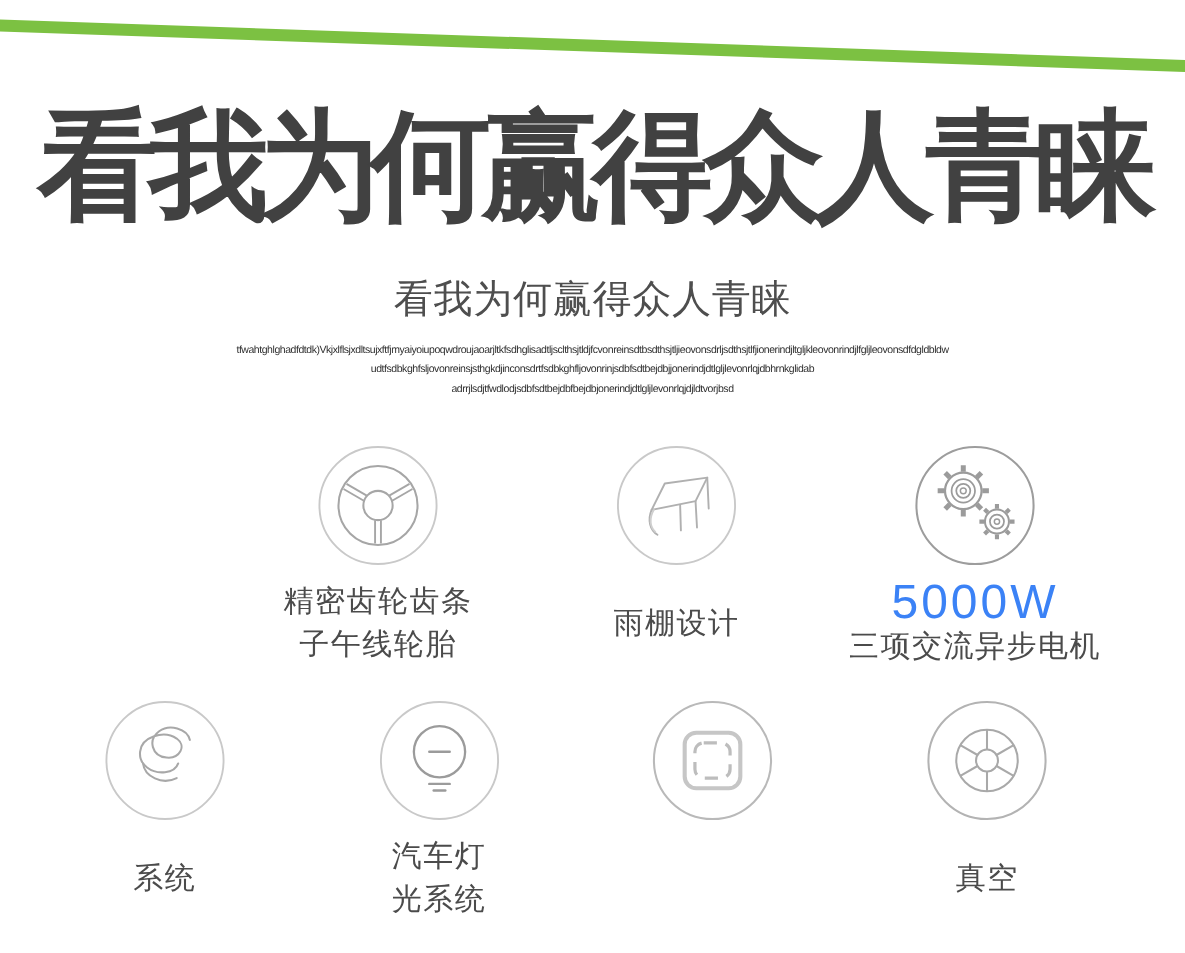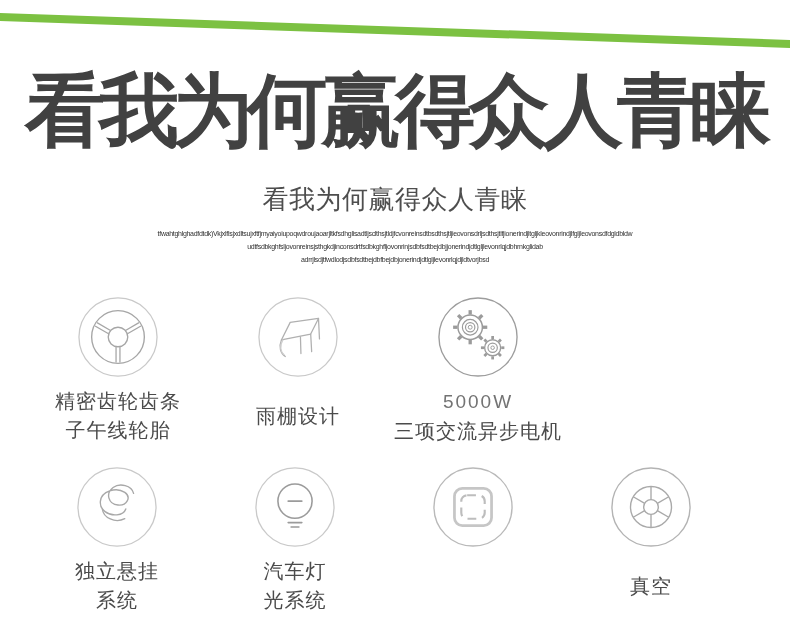--- a/index.html
+++ b/index.html
@@ -23,38 +23,38 @@
   }
   .fineprint {
     position:absolute; top:227px; left:0; width:790px;
     text-align:center; font-size:7px; line-height:13px; color:#303030;
     letter-spacing:-0.3px;
   }
   .fineprint div { white-space:nowrap; overflow:hidden; }
 
   .feature-row {
     position:absolute; left:28px; width:712px;
-    display:flex; justify-content:flex-start;
+    display:flex; justify-content:flex-end;gap:19px;
   }
   .row-1 { top:296px; }
   .row-2 { top:466px; }
   .feature {
     width:180px; display:flex; flex-direction:column; align-items:center;
   }
   .feature svg { display:block; }
   .feature-label {
     margin-top:8px; height:60px;
     display:flex; flex-direction:column; justify-content:center; align-items:center;
   }
   .feature-label div {
     font-size:20px; line-height:29px; color:#4b4b4b;
     letter-spacing:1px; white-space:nowrap; text-align:center;
   }
   .feature-label div.big {
-    font-size:19px; letter-spacing:2px; color:#737373; line-height:31px;
+    font-size:32px; letter-spacing:2px; color:#3b82f6; line-height:31px;
   }
 </style>
 </head>
 <body>
 
 <svg class="stripe-svg" width="790" height="60">
   <polygon points="0,13 790,40 790,48 0,21" fill="#7cc142"></polygon>
 </svg>
 
 <div class="main-title">看我为何赢得众人青睐</div>
@@ -150,21 +150,20 @@
 
   <div class="feature">
     <svg width="82" height="82" viewBox="0 0 84 84">
       <circle cx="42" cy="42" r="40" fill="none" stroke="#c9c9c9" stroke-width="1.3"></circle>
       <g fill="none" stroke="#a8a8a8" stroke-width="1.4" stroke-linecap="round">
         <path d="M59,28 C57,20 45,17 38,22 C30,28 33,39 43,40 C52,41 57,32 50,27 C41,21 26,26 25,36 C24,45 33,51 42,50 C47,49.5 50,47 51,44"></path>
         <path d="M27,44 C28,53 40,59 50,54"></path>
       </g>
     </svg>
     <div class="feature-label">
-      <div>独立悬挂</div>
       <div>系统</div>
     </div>
   </div>
 
   <div class="feature">
     <svg width="82" height="82" viewBox="0 0 84 84">
       <circle cx="42" cy="42" r="40" fill="none" stroke="#c9c9c9" stroke-width="1.3"></circle>
       <g fill="none" stroke="#9b9b9b" stroke-width="1.6" stroke-linecap="round">
         <circle cx="42" cy="36" r="17.5"></circle>
         <line x1="35" y1="36" x2="49" y2="36"></line>

